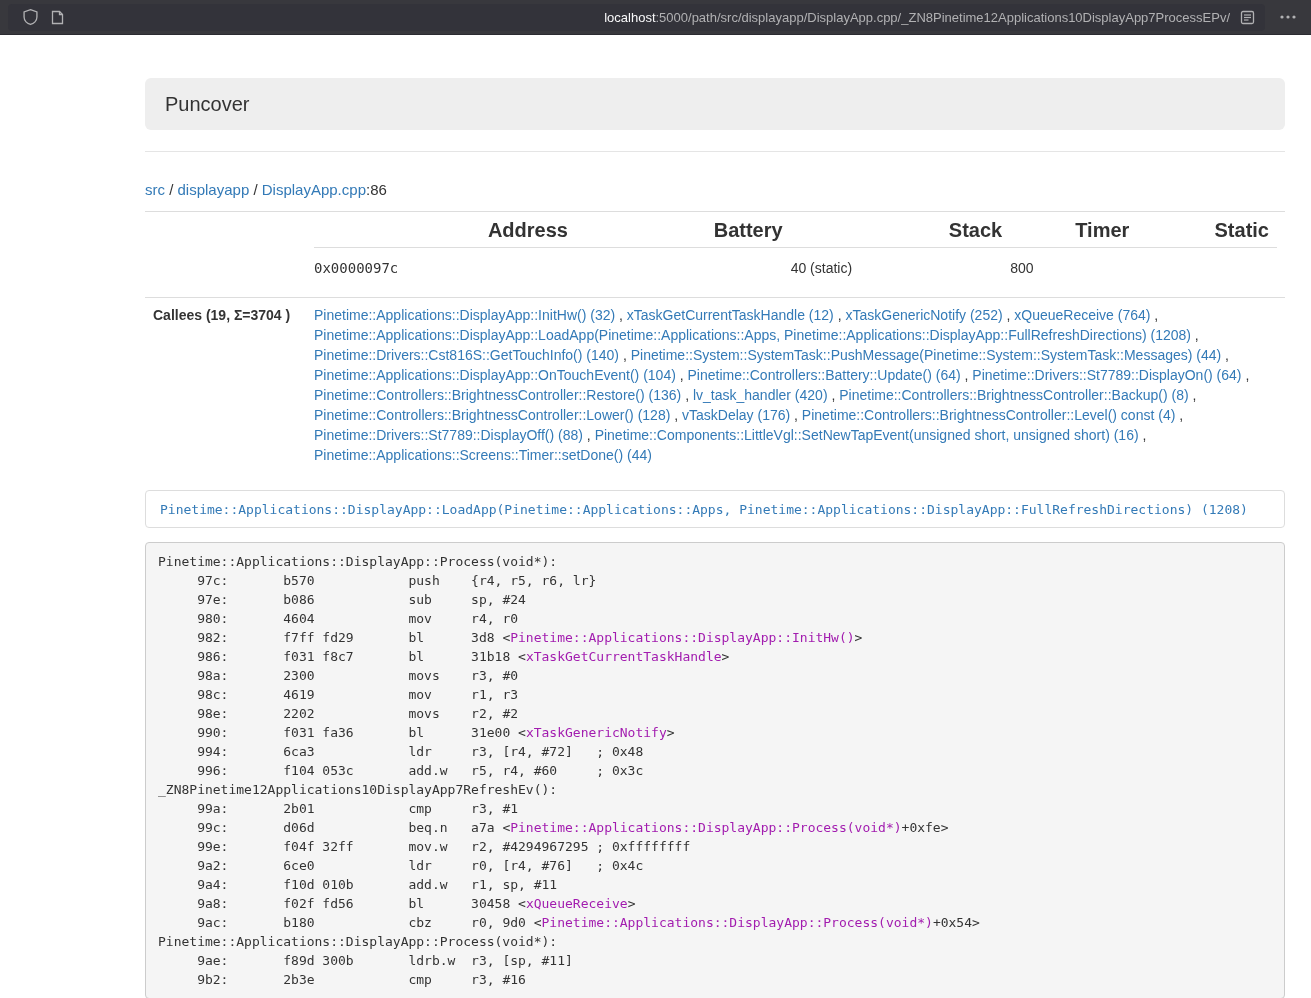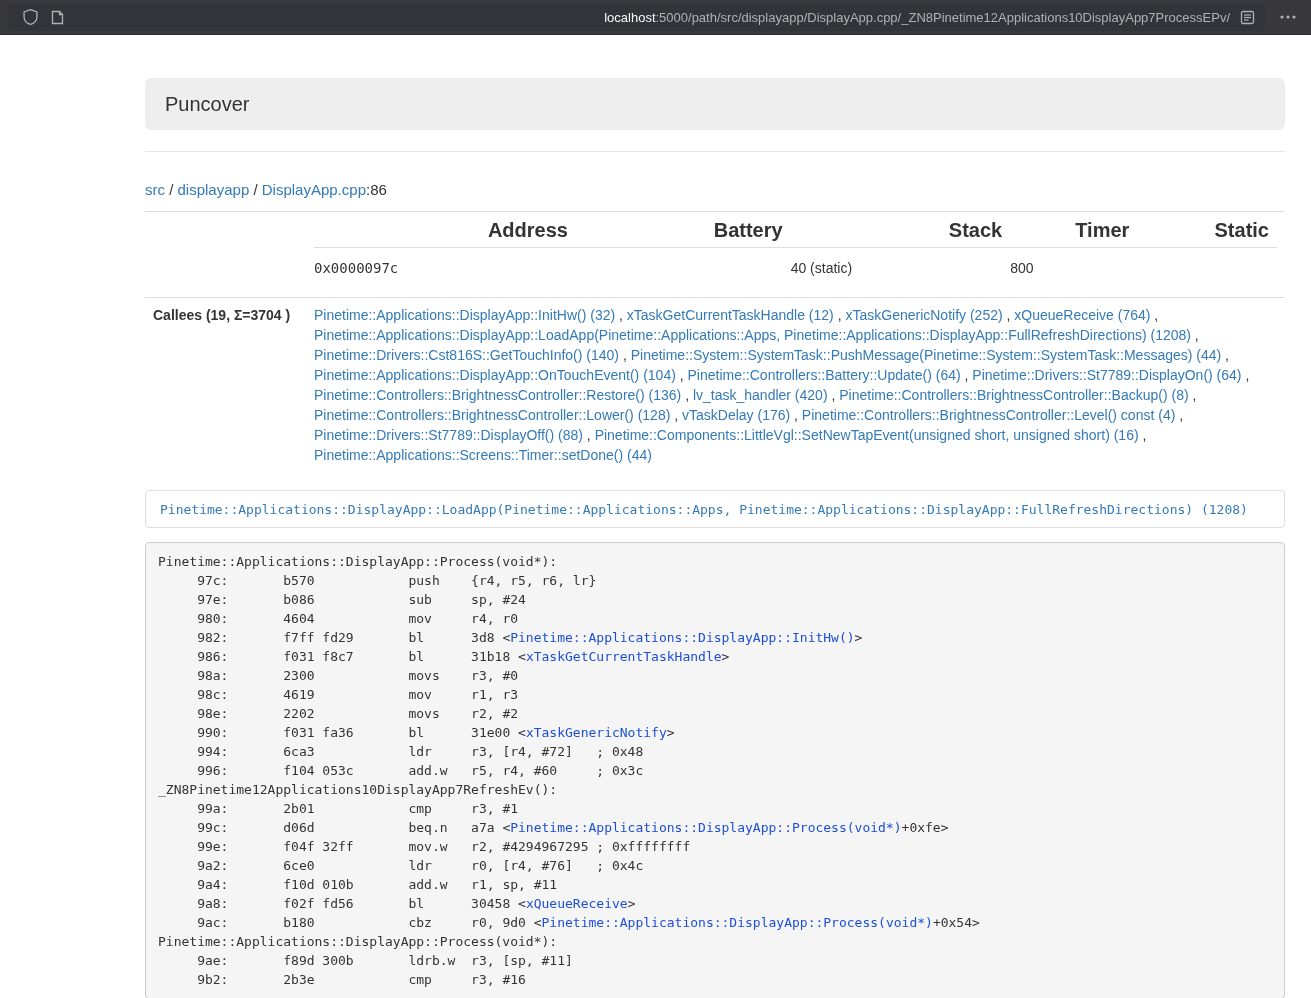--- a/index.html
+++ b/index.html
@@ -73,21 +73,21 @@
     padding: 9px 14px;
   }
   .panel a { font-family: "DejaVu Sans Mono", monospace; font-size: 13px; }
 
   .disasm {
     margin: 14px 0 0 0; background: #f5f5f5; border: 1px solid #ccc;
     border-radius: 4px; padding: 9px 12px; color: #333;
     font-family: "DejaVu Sans Mono", monospace; font-size: 13px; line-height: 19px;
     white-space: pre; tab-size: 8; -moz-tab-size: 8; overflow: hidden;
   }
-  .disasm a { color: #1d4ed8; }
+  .disasm a { color: #a21caf; }
 </style>
 </head>
 <body>
 
 <div class="browser-bar">
   <div class="urlbar">
     <span class="icon shield-wrap">
       <svg width="17" height="18" viewBox="0 0 18 18">
           <path d="M9 1.2 L15.8 3.6 V9 C15.8 12.8 12.6 15.9 9 16.9 C5.4 15.9 2.2 12.8 2.2 9 V3.6 Z" fill="none" stroke="#b1b1b3" stroke-width="1.4"></path>
         </svg>

